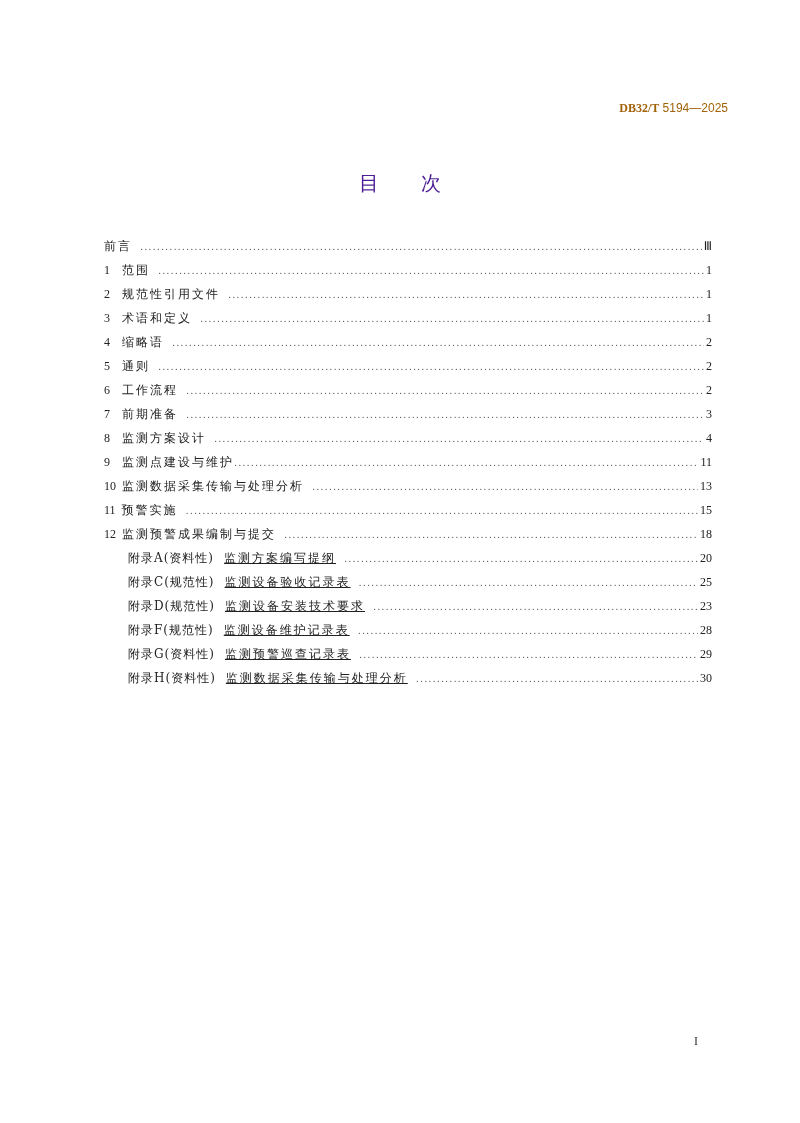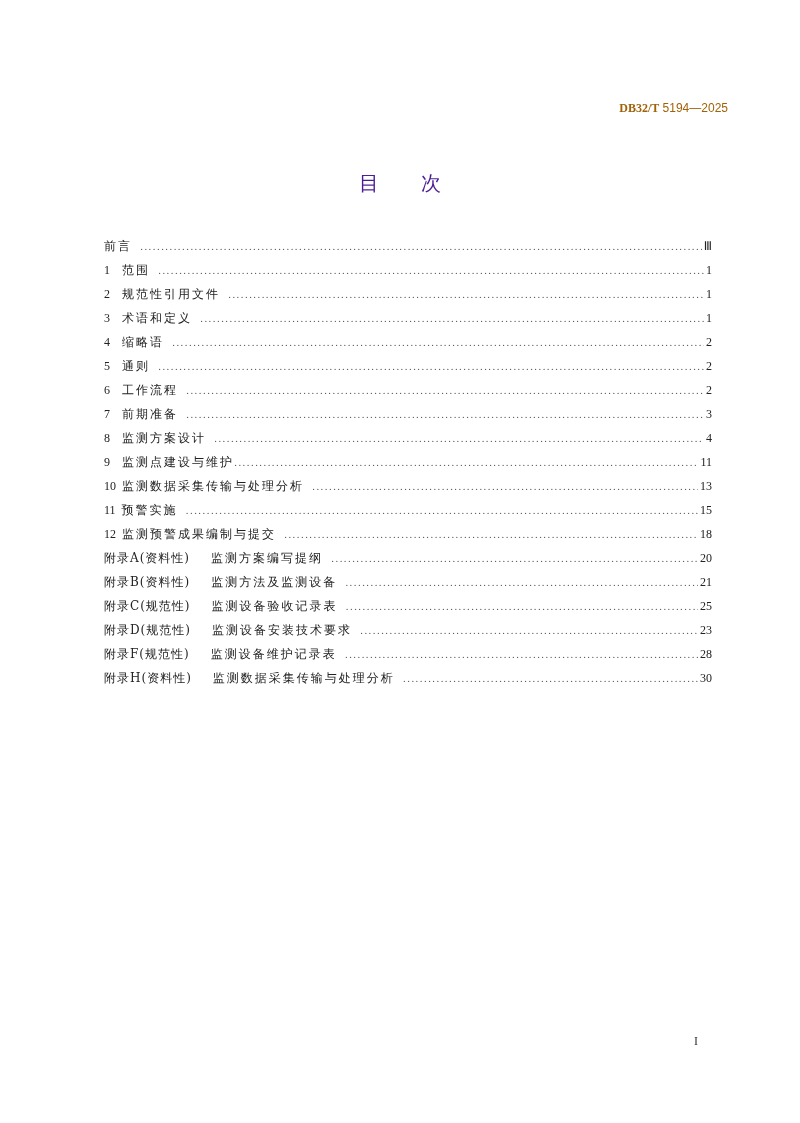--- a/index.html
+++ b/index.html
@@ -56,22 +56,22 @@
   }
   .toc-num {
     display: inline-block;
     margin-right: 12px;
     font-family: "Liberation Serif", serif;
   }
   .toc-row.two-digit .toc-num { margin-right: 6px; }
   .toc-label {
     letter-spacing: 2px;
   }
-  .toc-appendix-prefix { letter-spacing: 1px; }
-  .toc-appendix-title { margin-left: 21px; letter-spacing: 2px; }
+  .toc-appendix-prefix { letter-spacing: 1px; margin-left: 24px; }
+  .toc-appendix-title { margin-left: 10px; letter-spacing: 2px; text-decoration: underline; }
   .toc-leader {
     flex: 1;
     overflow: hidden;
     margin: 0 2px 0 8px;
     color: #555555;
     letter-spacing: 1px;
     font-size: 10px;
   }
   .toc-leader::before {
     content: "........................................................................................................................................................................................................................................................";
@@ -181,44 +181,44 @@
     <span class="toc-page">18</span>
   </div>
 
   <div class="toc-row">
     <span class="toc-appendix-prefix">附录A(资料性)</span>
     <span class="toc-appendix-title">监测方案编写提纲</span>
     <span class="toc-leader"></span>
     <span class="toc-page">20</span>
   </div>
   <div class="toc-row">
-    <span class="toc-appendix-prefix">附录B(资料性)</span>
-    <span class="toc-appendix-title">监测方法及监测设备</span>
-    <span class="toc-leader"></span>
-    <span class="toc-page">21</span>
-  </div>
-  <div class="toc-row">
     <span class="toc-appendix-prefix">附录C(规范性)</span>
     <span class="toc-appendix-title">监测设备验收记录表</span>
     <span class="toc-leader"></span>
     <span class="toc-page">25</span>
   </div>
   <div class="toc-row">
     <span class="toc-appendix-prefix">附录D(规范性)</span>
     <span class="toc-appendix-title">监测设备安装技术要求</span>
     <span class="toc-leader"></span>
     <span class="toc-page">23</span>
   </div>
   <div class="toc-row">
     <span class="toc-appendix-prefix">附录F(规范性)</span>
     <span class="toc-appendix-title">监测设备维护记录表</span>
     <span class="toc-leader"></span>
     <span class="toc-page">28</span>
   </div>
   <div class="toc-row">
+    <span class="toc-appendix-prefix">附录G(资料性)</span>
+    <span class="toc-appendix-title">监测预警巡查记录表</span>
+    <span class="toc-leader"></span>
+    <span class="toc-page">29</span>
+  </div>
+  <div class="toc-row">
     <span class="toc-appendix-prefix">附录H(资料性)</span>
     <span class="toc-appendix-title">监测数据采集传输与处理分析</span>
     <span class="toc-leader"></span>
     <span class="toc-page">30</span>
   </div>
 
 </div>
 
 <div class="page-number">I</div>
 

